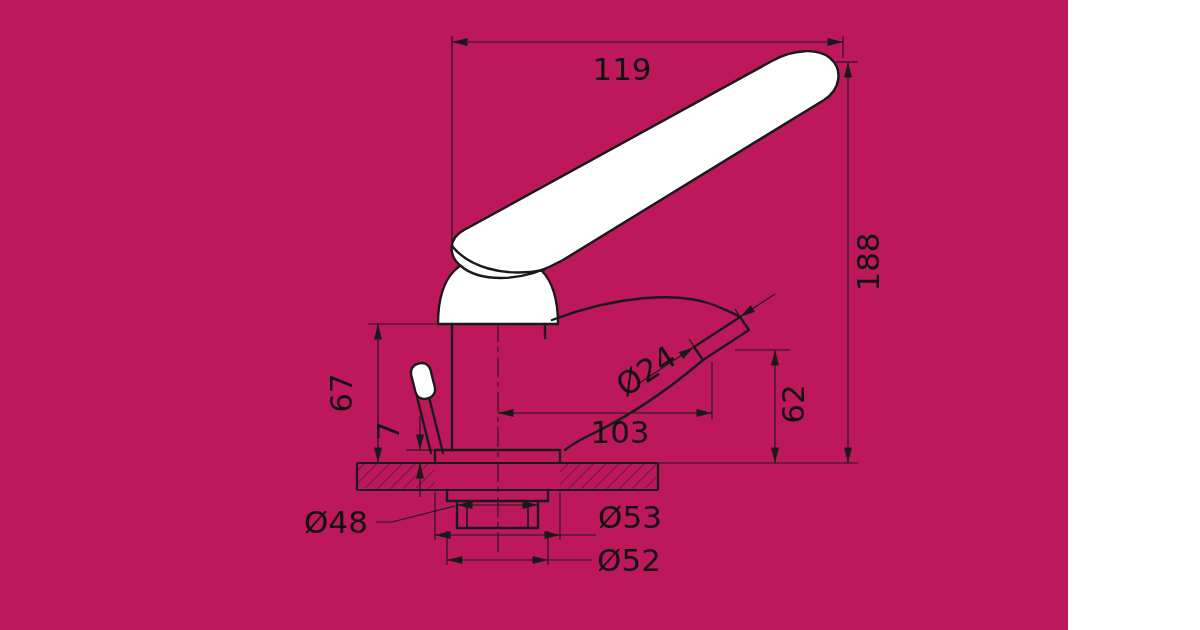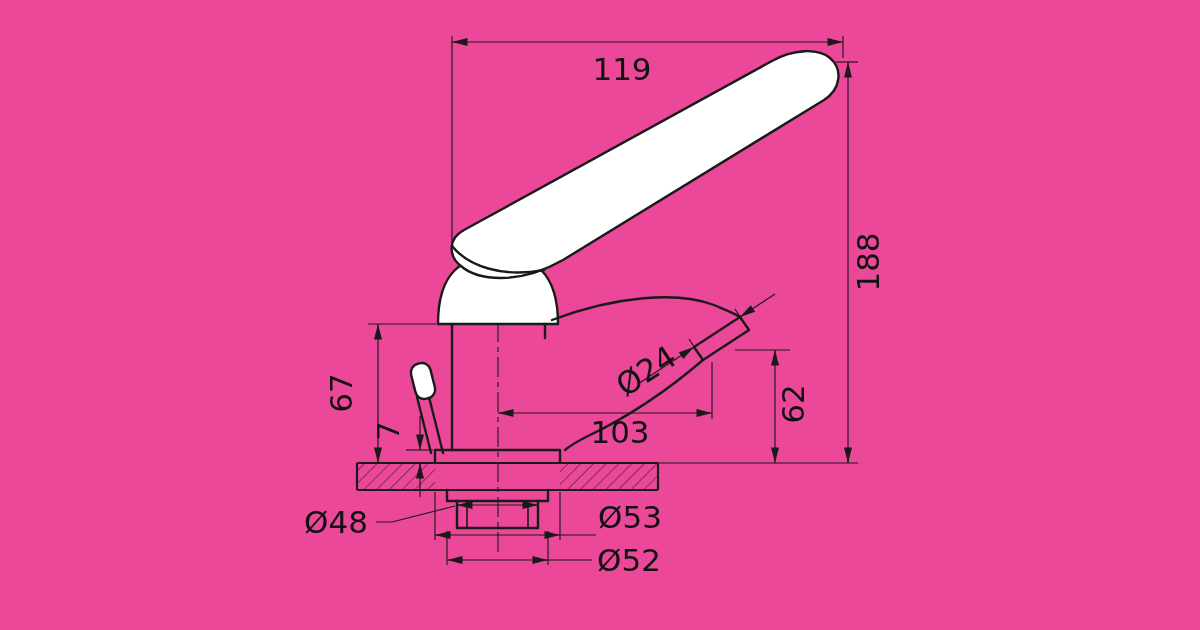--- a/index.html
+++ b/index.html
@@ -1,16 +1,16 @@
 <!DOCTYPE html>
 <html><head>
 <meta charset="utf-8">
 <style>
   html,body{margin:0;padding:0;background:#ffffff;}
-  .stage{width:1200px;height:630px;background:#ec4899;position:relative;overflow:hidden;}
+  .stage{width:1068px;height:630px;background:#be185d;position:relative;overflow:hidden;}
   svg{display:block;}
   text{
     font-family:"DejaVu Sans","Liberation Sans",sans-serif;
     font-size:31px;
     fill:#111111;
   }
   .obj{stroke:#1a1a1a;stroke-width:2.4;fill:none;stroke-linecap:round;stroke-linejoin:round;}
   .objfill{stroke:#1a1a1a;stroke-width:2.4;fill:#ffffff;stroke-linejoin:round;}
   .deckline{stroke:#1a1a1a;stroke-width:2.2;fill:none;}
   .dim{stroke:#1a1a1a;stroke-width:1.15;fill:none;}

